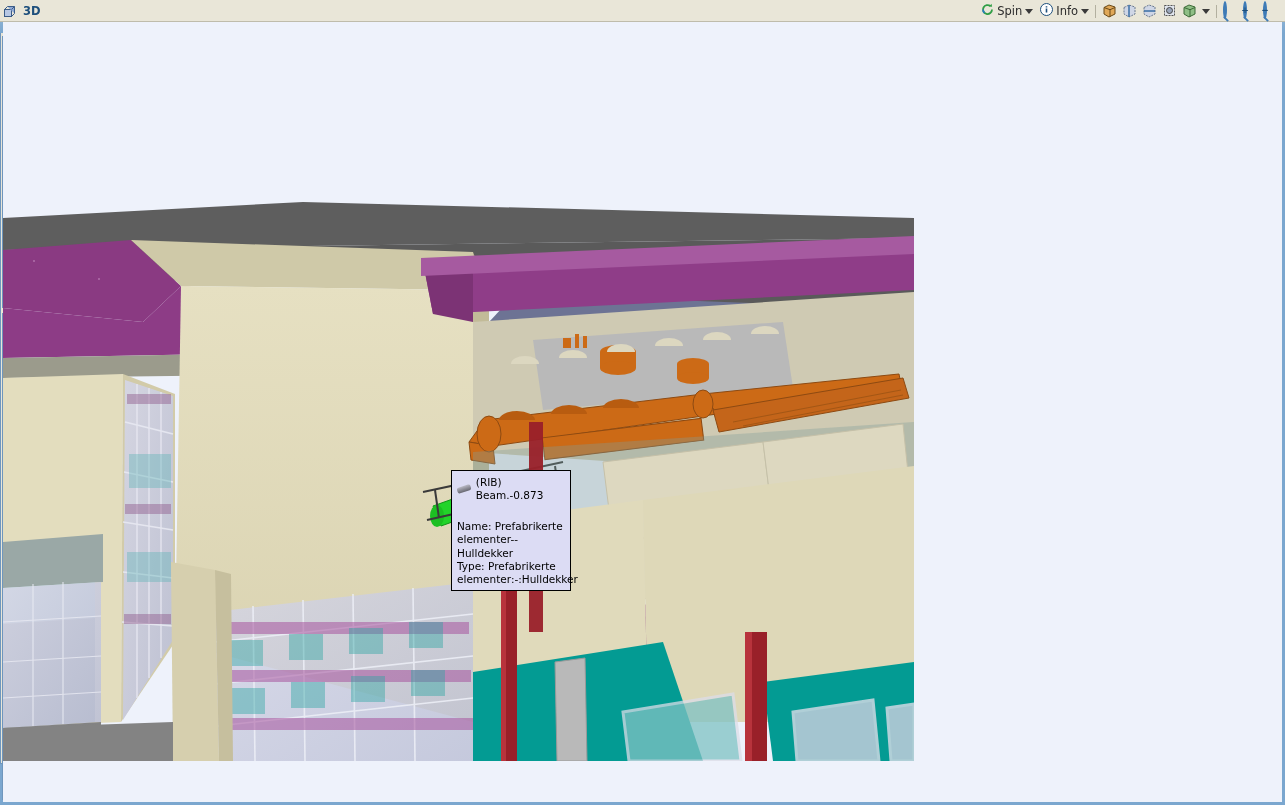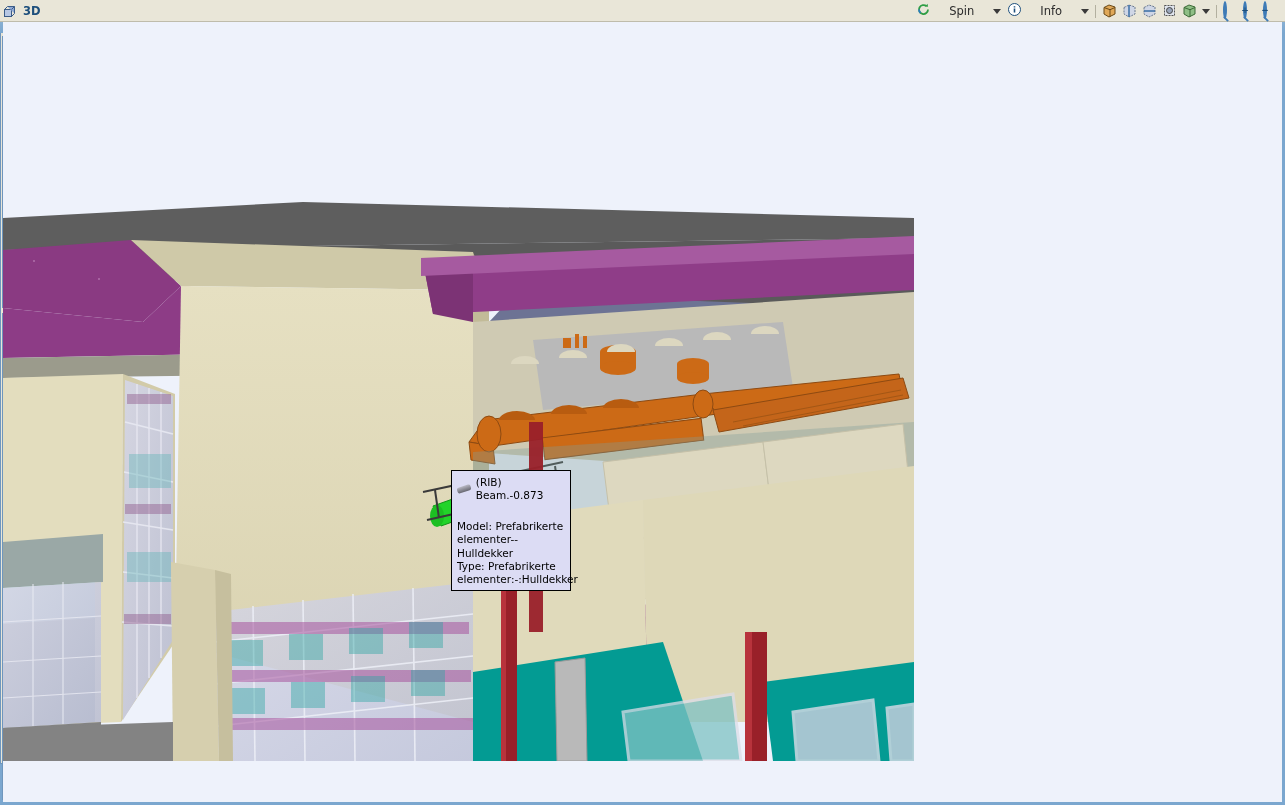--- a/index.html
+++ b/index.html
@@ -183,21 +183,21 @@
     background: #eef2fb; overflow: hidden;
   }
   .cube-icon {
     width: 14px; height: 14px; position: relative; margin-left: 4px;
   }
   .v3d-tools {
     position: absolute; right: 5px; top: 2px; height: 18px;
     display: flex; align-items: center; gap: 3px;
     font-size: 11.5px; color: #2b2b2b;
   }
-  .tool-lbl { display: flex; align-items: center; gap: 19px; cursor: pointer; }
+  .tool-lbl { display: flex; align-items: center; gap: 3px; cursor: pointer; }
   .caret { width:0;height:0;border-left:4px solid transparent;
            border-right:4px solid transparent;border-top:5px solid #3a3a3a; }
   .caret.gray { border-top-color:#9aa4ad; }
   .ico { width: 17px; height: 16px; position: relative; cursor: pointer; }
   .magnifier {
     width: 13px; height: 13px; border: 2px solid #3f7bb5; border-radius: 50%;
     position: relative; background: #e3f0fa;
   }
   .magnifier:after {
     content:""; position:absolute; right:-4px; bottom:-3px;
@@ -768,17 +768,17 @@
 
         <path d="M0 706 L170 700 L170 739 L0 739 Z" fill="#838383"></path>
       </svg>
     </div>
 
     <div id="tooltip">
       <div id="tt-head">
         <span class="beam-swatch"></span>
         <span>(RIB) Beam.-0.873</span>
       </div>
-      <div id="tt-body">Model: Prefabrikerte elementer--Hulldekker
+      <div id="tt-body">Name: Prefabrikerte elementer--Hulldekker
 Type: Prefabrikerte elementer:-:Hulldekker</div>
     </div>
   </div>
 </div>
 
 </body></html>

